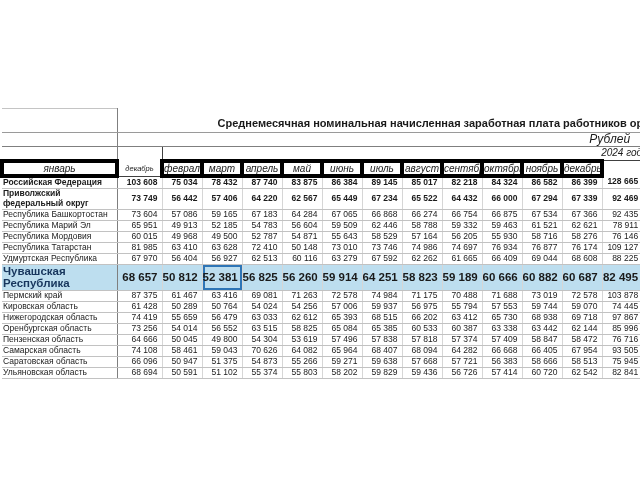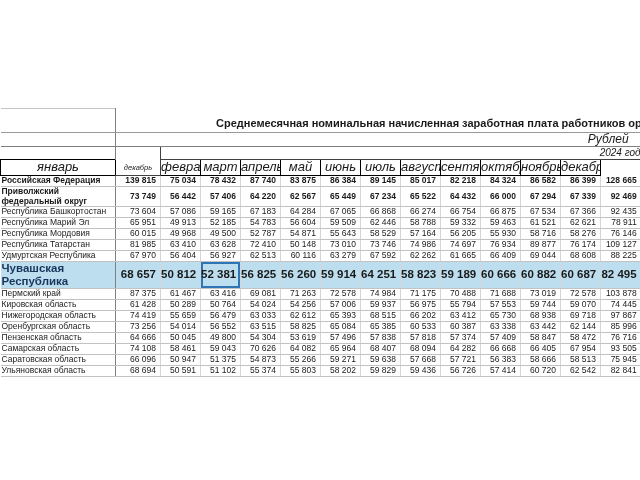--- a/index.html
+++ b/index.html
@@ -12,22 +12,22 @@
   .c-blank{border-right:1px solid #7f7f7f;}
   .bl-t{border-top:1px solid #c4c4c4;}
   .c-title{font-weight:bold;font-size:11px;text-align:center;vertical-align:bottom;padding:0 2px 2px 100px;}
   .r-unit td{height:12px;border-bottom:1px solid #7f7f7f;}
   .c-unit{font-style:italic;font-size:12px;text-align:right;padding-right:12px;vertical-align:middle;}
   .r-year{height:11px;}
   .c-year{font-style:italic;font-size:10px;text-align:right;border-left:1px solid #404040;border-bottom:1px solid #404040;}
   .c-dechead{font-style:italic;font-size:7.5px;text-align:center;vertical-align:bottom;
              border-right:1px solid #404040;border-bottom:1px solid #404040;padding-bottom:2px;}
   .r-months{height:12px;}
-  .c-month{font-style:italic;font-size:13px;text-align:center;
-           border:1px solid #000000;}
+  .c-month{font-style:italic;font-size:10px;text-align:center;
+           border:4px solid #000000;}
   
   #data-body tr{height:11px;}
   .name{border-right:1px solid #7f7f7f;border-bottom:1px solid #c2c2c2;padding-left:1px;
         white-space:pre-line;text-align:left;}
   .num{border-right:1px solid #d6d6d6;border-bottom:1px solid #c2c2c2;text-align:right;padding-right:4px;}
   td.num:last-child{border-right:none;}
   .row-bold td{font-weight:bold;}
   .row-hl{height:26px !important;margin-top:40px;}
   .row-hl td{background:var(--hl,#BDDEEF);font-weight:bold;font-size:11.5px;}
   .row-hl .name{color:var(--hlname,#17365D);line-height:1.1;}
@@ -79,21 +79,21 @@
           <td class="c-month">август</td>
           <td class="c-month">сентябрь</td>
           <td class="c-month">октябрь</td>
           <td class="c-month">ноябрь</td>
           <td class="c-month">декабрь</td>
         </tr>
     </thead>
     <tbody id="data-body">
         <tr class="row-bold">
           <td class="name">Российская Федерация</td>
-          <td class="num">139 815</td>
+          <td class="num">103 608</td>
           <td class="num">75 034</td>
           <td class="num">78 432</td>
           <td class="num">87 740</td>
           <td class="num">83 875</td>
           <td class="num">86 384</td>
           <td class="num">89 145</td>
           <td class="num">85 017</td>
           <td class="num">82 218</td>
           <td class="num">84 324</td>
           <td class="num">86 582</td>
@@ -170,21 +170,21 @@
           <td class="num">81 985</td>
           <td class="num">63 410</td>
           <td class="num">63 628</td>
           <td class="num">72 410</td>
           <td class="num">50 148</td>
           <td class="num">73 010</td>
           <td class="num">73 746</td>
           <td class="num">74 986</td>
           <td class="num">74 697</td>
           <td class="num">76 934</td>
-          <td class="num">89 877</td>
+          <td class="num">76 877</td>
           <td class="num">76 174</td>
           <td class="num">109 127</td>
         </tr>
         <tr class="">
           <td class="name">Удмуртская Республика</td>
           <td class="num">67 970</td>
           <td class="num">56 404</td>
           <td class="num">56 927</td>
           <td class="num">62 513</td>
           <td class="num">60 116</td>

